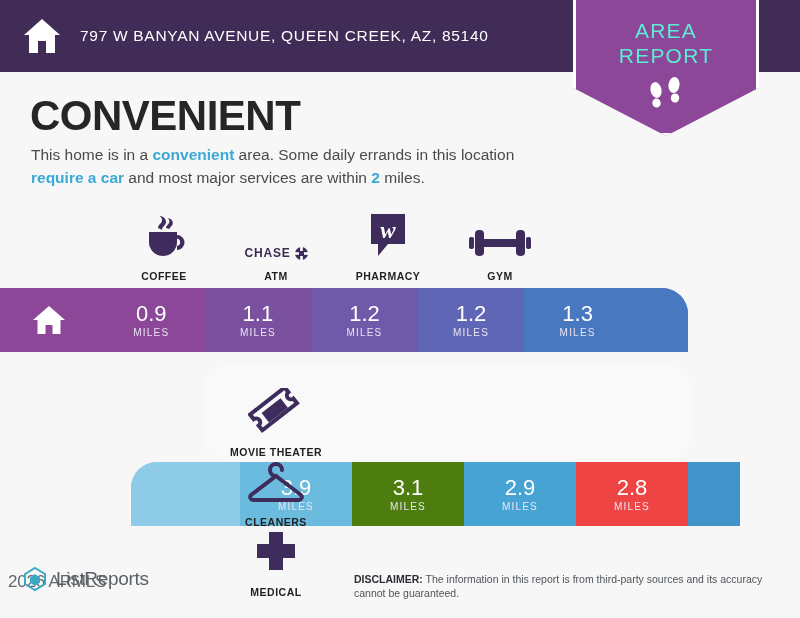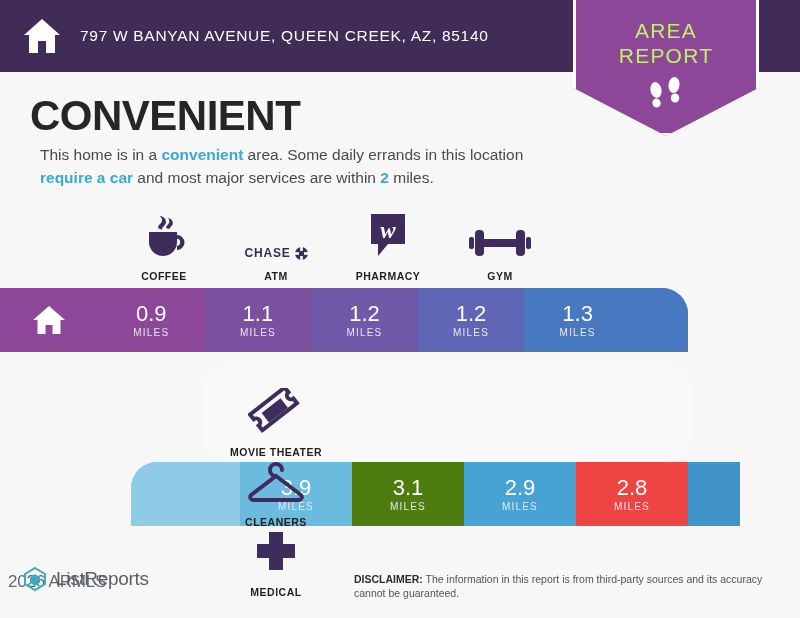--- a/index.html
+++ b/index.html
@@ -26,32 +26,32 @@
   
   .badge {
     position: absolute; left: 573px; top: -6px; width: 186px; height: 142px;
     background: #8c4799;
     border: 3px solid #ffffff; border-top: none;
     clip-path: polygon(0 0, 100% 0, 100% 66%, 50% 100%, 0 66%);
     display: flex; flex-direction: column; align-items: center;
     padding-top: 24px;
   }
   .badge-line {
-    color: #bef264; font-size: 21px; font-weight: 400;
+    color: #5eead4; font-size: 21px; font-weight: 400;
     letter-spacing: 1.2px; line-height: 25px; text-align: center;
   }
   .badge-feet { margin-top: 9px; width: 46px; height: 36px; }
 
   
   .headline {
     position: absolute; left: 30px; top: 92px;
     font-size: 42px; font-weight: bold; color: #262626; letter-spacing: -.5px;
   }
   .subtext {
-    position: absolute; left: 40px; top: 143px; width: 530px;
+    position: absolute; left: 31px; top: 143px; width: 530px;
     font-size: 15.5px; color: #4a4a4a; line-height: 23px;
   }
   .subtext b { color: #3ba9d4; font-weight: bold; }
 
   
   .icon-row { position: absolute; display: flex; }
   .icon-row.row1 { left: 108px; top: 212px; }
   .icon-row.row2 { left: 220px; top: 388px; flex-direction: column; }
   .icon-cell {
     width: 112px; display: flex; flex-direction: column;

